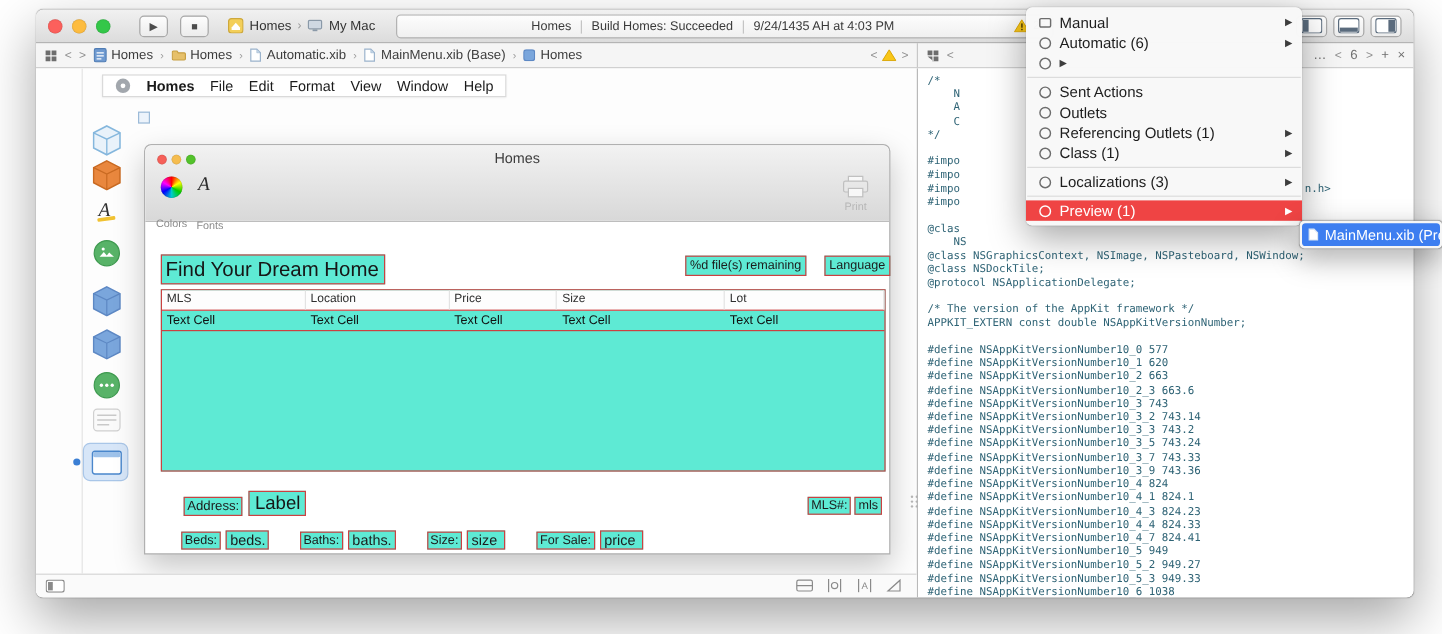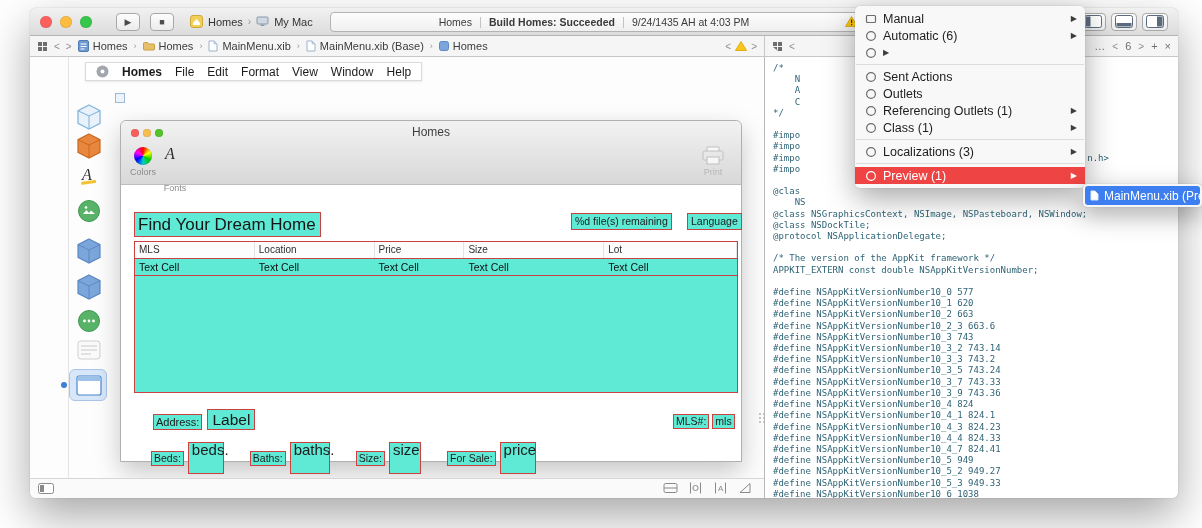--- a/index.html
+++ b/index.html
@@ -20,21 +20,21 @@
   .tl .r{background:#fc605c}.tl .y{background:#fdbc40}.tl .g{background:#34c749}
   .tb-btn{min-width:24px;height:18px;border:1px solid #a8a8a8;border-radius:4px;
     background:linear-gradient(#fdfdfd,#ececec);display:flex;align-items:center;justify-content:center;
     font-size:9px;color:#4c4c4c}
   .scheme{display:flex;align-items:center;gap:5px;font-size:11px;color:#333;margin-left:6px}
   .scheme .sep{color:#9a9a9a;font-size:10px}
   .activity{position:absolute;left:300px;width:548px;top:4px;height:20px;border:1px solid #b3b3b3;border-radius:4px;
     background:linear-gradient(#fdfdfd,#f0f0f0);display:flex;align-items:center;justify-content:center;
     font-size:10.5px;color:#3a3a3a;gap:8px;padding:0 28px 0 8px}
   .activity .dv{width:1px;height:11px;background:#c4c4c4}
-  .activity b{font-weight:bold}
+  .activity b{font-weight:normal}
   .warnbadge{position:absolute;right:5px;top:3px;display:flex;align-items:center;gap:3px;font-size:10px;color:#4a4a4a}
   .viewtoggles{margin-left:auto;display:flex;gap:5px}
   .vt{width:26px;height:18px;border:1px solid #a8a8a8;border-radius:4px;background:linear-gradient(#fdfdfd,#ececec);
     display:flex;align-items:center;justify-content:center}
 
   
   .jumprow{height:21px;flex:0 0 auto;display:flex;background:#f5f5f5;border-bottom:1px solid #c7c7c7;
     font-size:11px;color:#3c3c3c}
   .jb-left{width:735px;flex:0 0 auto;display:flex;align-items:center;gap:6px;padding:0 7px;border-right:1px solid #c7c7c7}
   .jb-right{flex:1;display:flex;align-items:center;gap:6px;padding:0 7px}
@@ -85,21 +85,21 @@
   .th{font-size:10px;color:#2e2e2e;line-height:16px;padding-left:4px;border-right:1px solid #e3e3e3}
   .td{font-size:10.5px;color:#0f0f0f;line-height:16px;padding-left:4px}
   .addr-row{position:absolute;left:32px;top:224px;display:flex;align-items:flex-end;gap:5px}
   .addr-label{height:16px;font-size:11px;line-height:14px;padding:0 2px;color:#1c1c1c}
   .addr-value{height:21px;font-size:15.5px;line-height:19px;padding:0 4px;color:#161616}
   .mls-row{position:absolute;left:552px;top:229px;display:flex;gap:3px}
   .mls-row span{height:15px;font-size:10.5px;line-height:13px;padding:0 2px;color:#1c1c1c}
   .fields-row{position:absolute;left:30px;top:257px;display:flex;gap:26px}
   .fpair{display:flex;align-items:center;gap:4px}
   .flabel{height:15px;font-size:10.5px;line-height:13px;padding:0 2px;color:#1c1c1c}
-  .fvalue{height:32px;font-size:15px;line-height:14px;padding:0 3px;color:#1c1c1c}
+  .fvalue{height:16px;font-size:12px;line-height:14px;padding:0 3px;color:#1c1c1c}
 
   
   .ib-bottombar{position:absolute;left:0;right:0;bottom:0;height:20px;background:#fafafa;border-top:1px solid #d6d6d6}
   .outline-toggle{position:absolute;left:8px;top:4px}
   .canvas-tools{position:absolute;right:12px;top:3px;display:flex;gap:10px;align-items:center}
 
   .split-dots{position:absolute;left:729px;top:356px;width:9px;display:grid;grid-template-columns:2px 2px;gap:2px}
   .split-dots i{width:2px;height:2px;border-radius:50%;background:#b3b3b3}
   .sel-handle{position:absolute;left:85px;top:36px;width:10px;height:10px;background:#ecf3fb;border:1px solid #9bbad8}
 
@@ -217,21 +217,21 @@
               <path d="M0.5 2.5a1 1 0 011-1h3l1 1.5h5a1 1 0 011 1v4a1 1 0 01-1 1h-9a1 1 0 01-1-1z" fill="#e6c06a" stroke="#c79f43"></path>
             </svg>
           <span>Homes</span>
         </span>
         <span class="crumbsep">›</span>
         <span class="crumb">
           <svg width="10" height="12">
               <path d="M1 1h5l3 3v7H1z" fill="#fff" stroke="#9bb3cc"></path>
               <path d="M6 1l3 3H6z" fill="#c7d8ea" stroke="#9bb3cc" stroke-width="0.5"></path>
             </svg>
-          <span>MainMenu.xib</span>
+          <span>Automatic.xib</span>
         </span>
         <span class="crumbsep">›</span>
         <span class="crumb">
           <svg width="10" height="12">
               <path d="M1 1h5l3 3v7H1z" fill="#fff" stroke="#9bb3cc"></path>
               <path d="M6 1l3 3H6z" fill="#c7d8ea" stroke="#9bb3cc" stroke-width="0.5"></path>
             </svg>
           <span>MainMenu.xib (Base)</span>
         </span>
         <span class="crumbsep">›</span>
@@ -356,21 +356,21 @@
         <div class="dwin">
           <div class="dwin-head">
             <div class="dwin-lights">
               <i style="background:#f66059"></i>
               <i style="background:#f6bd4f"></i>
               <i style="background:#53c22b"></i>
             </div>
             <div class="dwin-title">Homes</div>
             <div class="colorwheel"></div>
             <div class="fontsA">A</div>
-            <div class="toollabel" style="left:4px;top:46px;width:36px">Colors</div>
+            <div class="toollabel" style="left:4px;top:60px;width:36px">Colors</div>
             <div class="toollabel" style="left:38px;top:62px;width:32px">Fonts</div>
             <div class="printicon">
               <svg width="24" height="20">
                   <path d="M6 6V2h12v4" fill="#fff" stroke="#b3b3b3"></path>
                   <rect x="2" y="6" width="20" height="9" rx="1.5" fill="#e9e9e9" stroke="#b3b3b3"></rect>
                   <rect x="6" y="12" width="12" height="7" fill="#fff" stroke="#b3b3b3"></rect>
                 </svg>
             </div>
             <div class="toollabel" style="right:16px;top:46px;width:24px;color:#b7b7b7">Print</div>
           </div>

